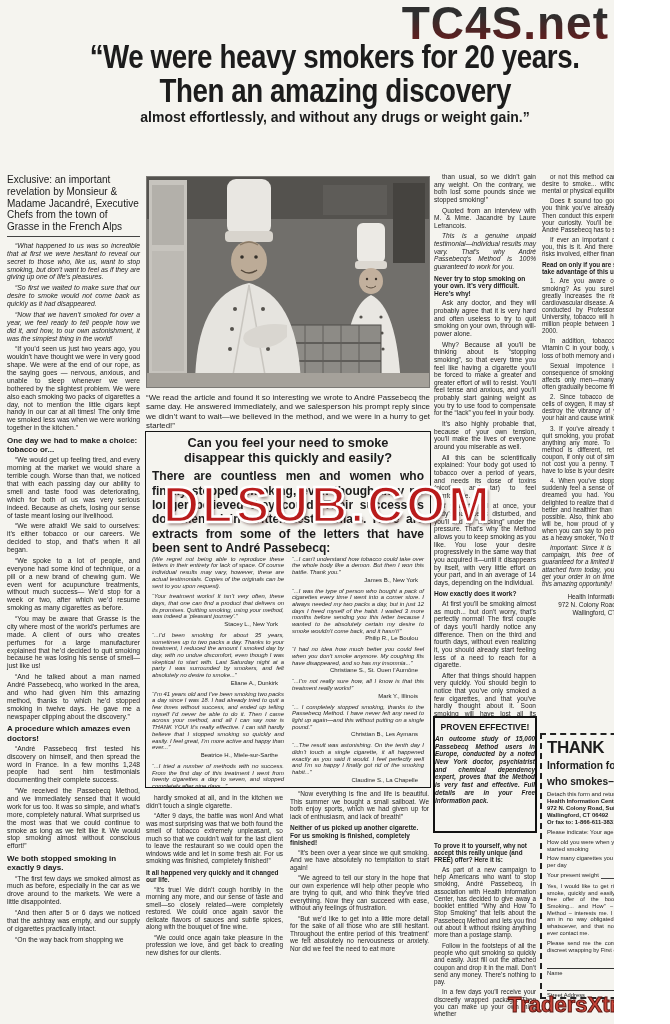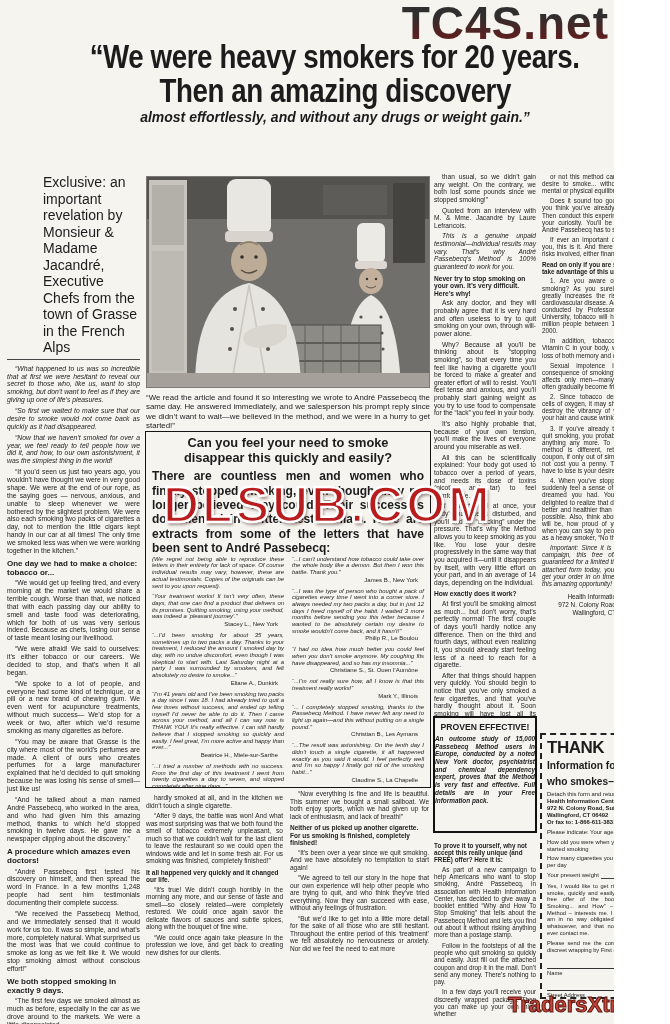--- a/index.html
+++ b/index.html
@@ -11,28 +11,28 @@
         background-clip:text;color:transparent;font-family:"Liberation Sans",sans-serif;}
   .wm-mid{position:absolute;left:163px;top:476px;font-size:50px;font-weight:900;color:#b91c1c;
         -webkit-text-stroke:2.5px #ffffff;letter-spacing:3px;white-space:nowrap;z-index:30;
         text-shadow:2px 3px 3px rgba(60,20,15,.45);font-family:"Liberation Sans",sans-serif;}
   .wm-bot{position:absolute;left:508px;top:992px;font-size:22px;font-weight:900;color:#c8453a;
         -webkit-text-stroke:1px #59150f;letter-spacing:0;z-index:30;white-space:nowrap;}
   
   .headline{position:absolute;top:40px;left:0;width:670px;text-align:center;line-height:1.02;}
   .hline{display:inline-block;transform:scaleX(.84);transform-origin:50% 50%;white-space:nowrap;
          font-size:33px;font-weight:900;letter-spacing:-.5px;}
-  .hsub{margin-top:3px;font-size:14px;font-weight:bold;font-style:italic;}
+  .hsub{margin-top:3px;font-size:14px;font-weight:bold;}
   
   .col{position:absolute;}
   .blk{font-size:6.8px;line-height:1.16;text-align:justify;margin:0 0 3px 0;text-indent:8px;}
   .blk.h{font-weight:bold;font-size:8px;text-indent:0;text-align:left;margin:4px 0 2px 0;line-height:1.15;}
   .blk.i{font-style:italic;}
   #col1{left:7px;top:174px;width:133px;}
-  .kicker{font-size:14px;line-height:1.18;margin-bottom:3px;margin-left:36px;}
+  .kicker{font-size:10px;line-height:1.18;margin-bottom:3px;}
   .rule{border-top:1px solid #444;margin:3px 0 5px 0;}
   #col2b{left:146px;top:794px;width:137px;}
   #col2b .blk,#col3b .blk{font-size:6.5px;}
   #col3b{left:290px;top:790px;width:139px;}
   #col4{left:434px;top:173px;width:102px;}
   #col4 .blk{font-size:6.6px;}
   #col4b{left:434px;top:838px;width:102px;}
   #col4b .blk{font-size:6.3px;}
   #col5{left:542px;top:173px;width:124px;}
   #col5 .blk{font-size:6.3px;line-height:1.13;}

